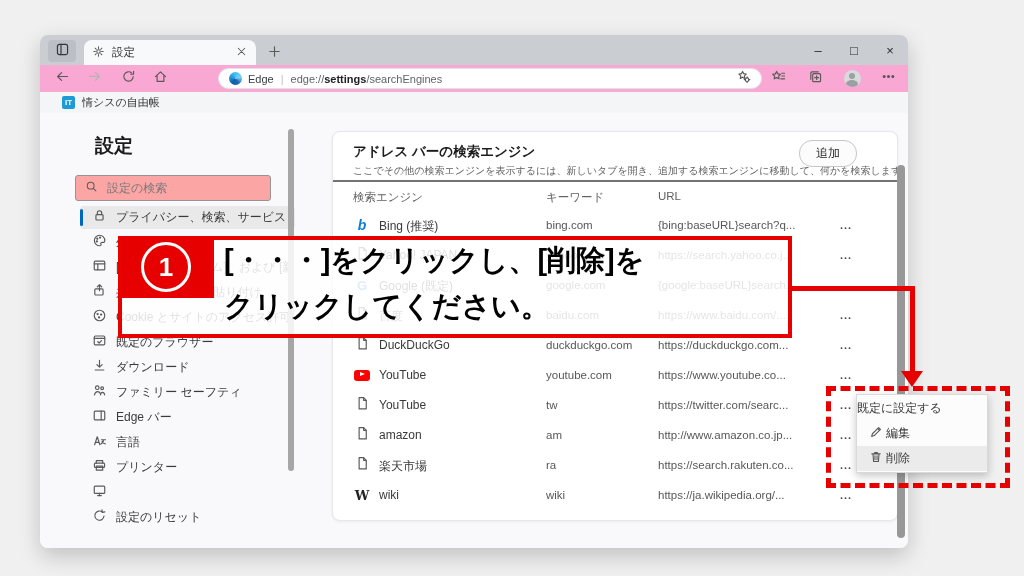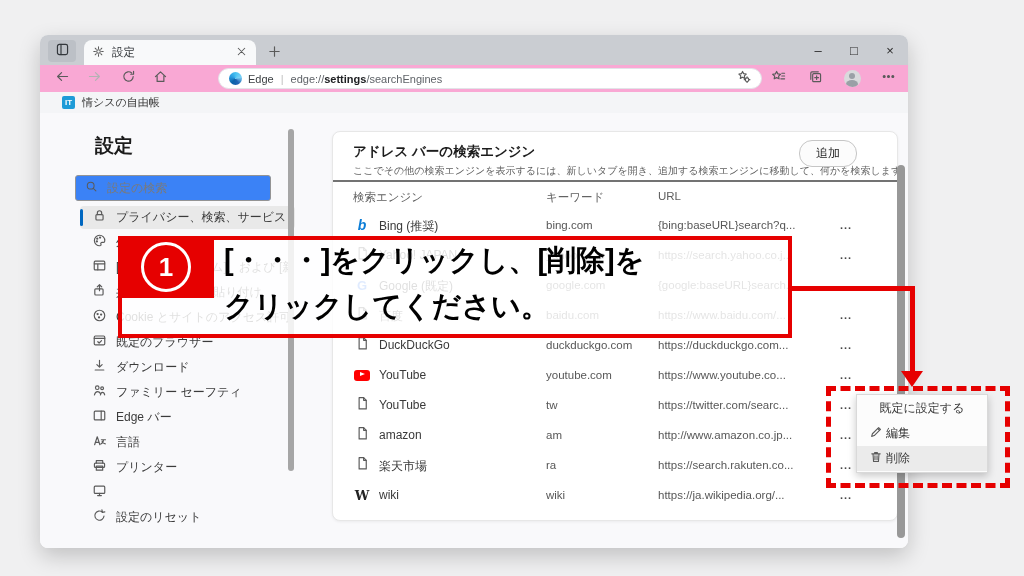--- a/index.html
+++ b/index.html
@@ -40,21 +40,21 @@
   .avatar::before{content:"";position:absolute;left:5.5px;top:3px;width:6px;height:6px;border-radius:50%;background:#9aa0a6;}
   .avatar::after{content:"";position:absolute;left:2.5px;top:10px;width:12px;height:8px;border-radius:50%;background:#9aa0a6;}
   .bookmarks{left:0;top:57px;width:868px;height:21px;background:#f4f5f7;
              border-bottom:1px solid #e4e6e9;display:flex;align-items:center;}
   .fav{width:13px;height:13px;border-radius:2px;background:#1e9bd7;color:#fff;font-size:8px;
        font-weight:700;display:flex;align-items:center;justify-content:center;margin-left:22px;}
   .bm-label{font-size:11px;color:#333;margin-left:7px;}
   
   .content{left:0;top:78px;width:868px;height:435px;background:#f9f9fb;border-radius:0 0 8px 8px;}
   .sb-head{left:55px;top:20px;font-size:19px;font-weight:700;color:#1b1b1b;}
-  .sb-search{left:35px;top:62px;width:196px;height:26px;background:#3b82f6;border:1px solid #935f5f00;
+  .sb-search{left:35px;top:62px;width:196px;height:26px;background:#fca5a5;border:1px solid #935f5f00;
              border:1px solid #949494;border-radius:3px;display:flex;align-items:center;box-sizing:border-box;}
   .sb-search svg{margin-left:9px;width:13px;height:13px;}
   .sb-search input{border:0;outline:0;background:transparent;font-size:12px;color:#333;
              margin-left:7px;width:150px;font-family:inherit;}
   .sb-search input::placeholder{color:#7a7a7a;}
   .nav{left:0;top:92px;width:290px;}
   .nav-item{position:relative;height:25px;display:flex;align-items:center;}
   .nav-item .hl{position:absolute;left:40px;right:35px;top:1px;bottom:1px;background:#e9e9e9;border-radius:4px;}
   .nav-item .bar{position:absolute;left:40px;top:4px;width:3px;height:17px;border-radius:2px;background:#0067c0;}
   .nav-item svg{margin-left:52px;position:relative;}
@@ -101,21 +101,21 @@
   .arrow-v{left:910px;top:286px;width:5px;height:86px;background:#e60000;z-index:10;}
   .arrow-head{left:901px;top:371px;width:0;height:0;border-left:11px solid transparent;
               border-right:11px solid transparent;border-top:16px solid #e60000;z-index:10;}
   .dash-box{left:826px;top:386px;width:184px;height:102px;border:5px dashed #e60000;
             box-sizing:border-box;z-index:11;}
   .ctx-menu{left:856px;top:394px;width:130px;background:#fcfcfc;border:1px solid #d9d9d9;
             box-shadow:0 3px 8px rgba(0,0,0,.22);z-index:12;padding:1px 0;}
   .mi{position:relative;height:25px;display:flex;align-items:center;font-size:12px;color:#3a3a3a;}
   .mi svg{margin-left:12px;width:14px;height:14px;}
   .mi .mtxt{margin-left:3px;white-space:nowrap;}
-  .mi.noicon{justify-content:center;}
+  .mi.noicon{}
   .mi.noicon .mtxt{margin-left:0;}
   .mi.hl{background:#ebebeb;}
 </style>
 </head>
 <body>
 
 <div class="abs window">
 
   <div class="abs titlebar">
     <div class="abs ws-btn">

